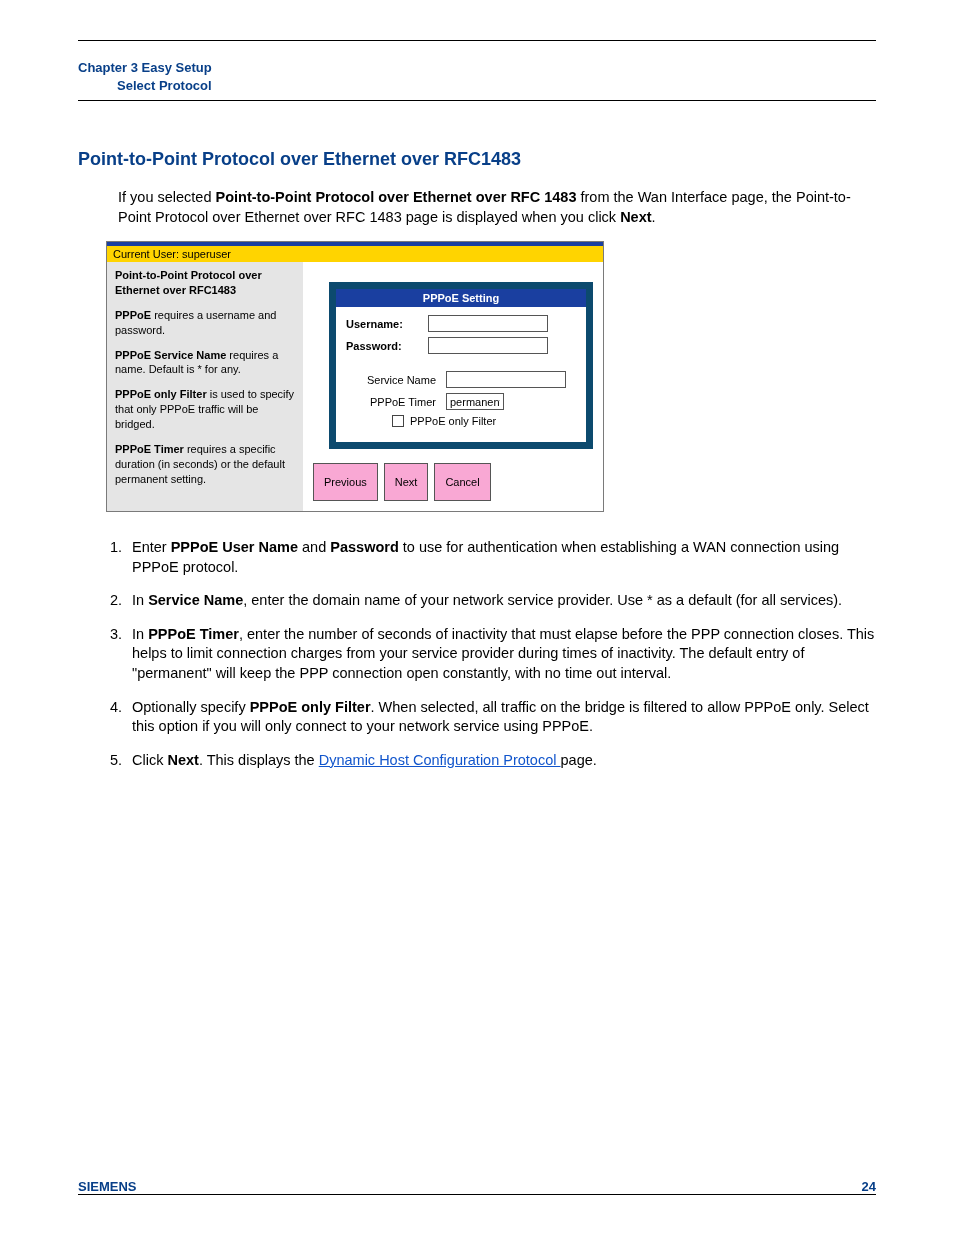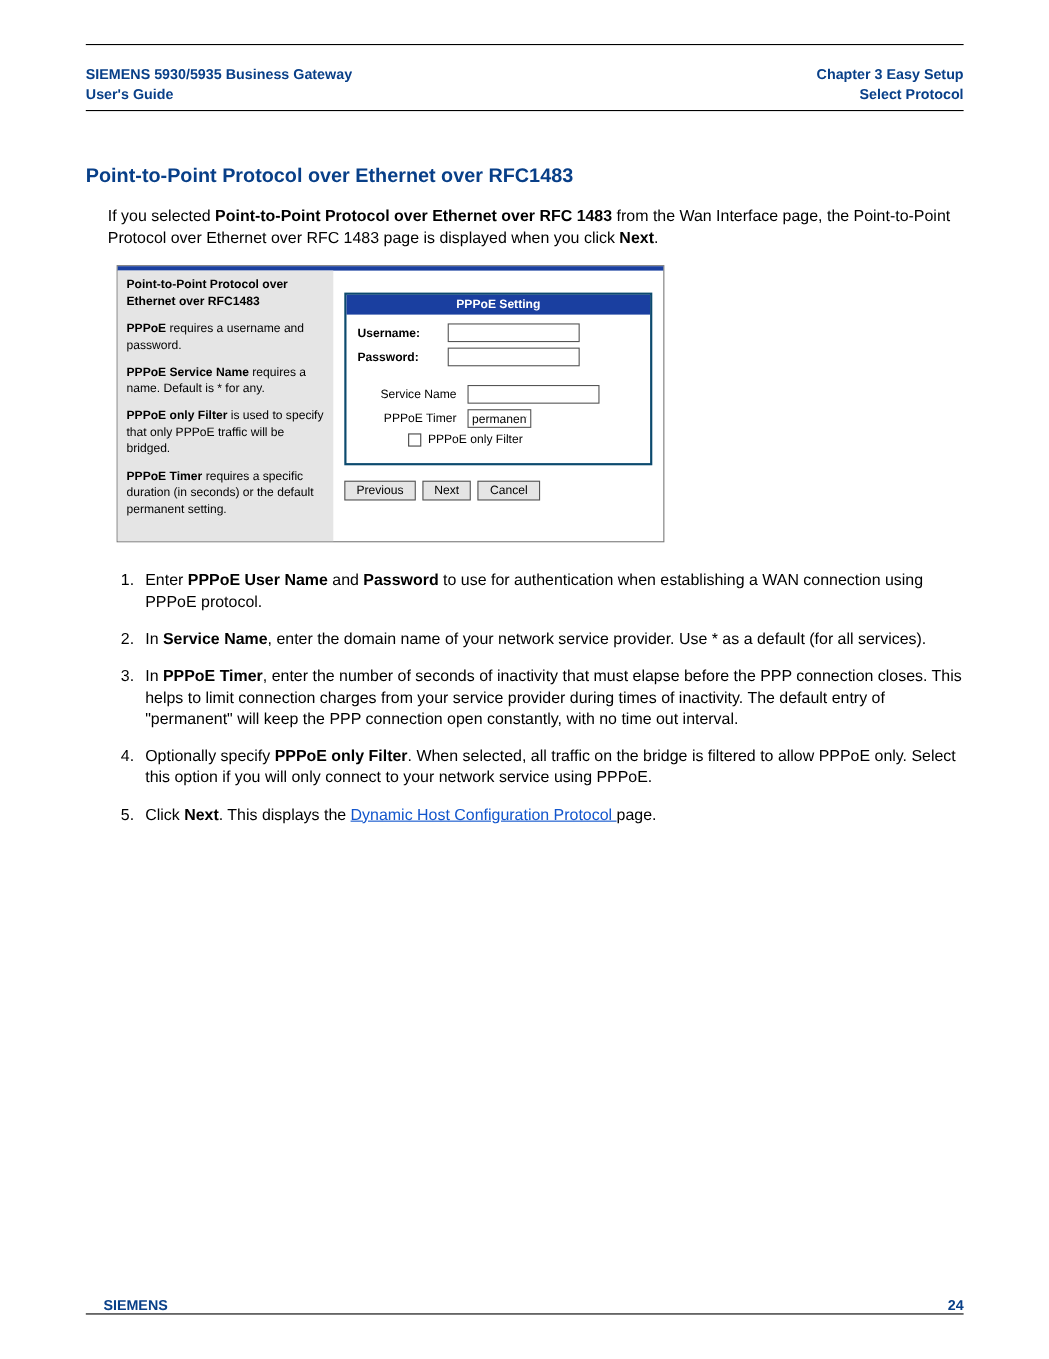--- a/index.html
+++ b/index.html
@@ -29,36 +29,36 @@
     font-size: 13px;
     font-weight: bold;
     color: #083f88;
     line-height: 1.35;
     padding-bottom: 6px;
     border-bottom: 1px solid #000;
   }
   .hdr .right { text-align: right; }
   .ftr {
     position: absolute;
-    bottom: 0; left: 16px; right: 0;
+    bottom: 0; left: 0; right: 0;
     display: flex;
     justify-content: space-between;
     font-size: 13px;
     font-weight: bold;
     color: #083f88;
     padding-top: 0;
   }
   .content { padding-top: 48px; }
   h1.section {
     color: #083f88;
     font-size: 18px;
     font-weight: bold;
     margin-bottom: 18px;
   }
-  .para { margin: 0 0 14px 20px; line-height: 1.35; }
+  .para { margin: 0 0 14px 40px; line-height: 1.35; }
   .bold { font-weight: bold; }
   ol.steps { margin-left: 48px; }
   ol.steps li { margin-bottom: 14px; line-height: 1.35; padding-left: 6px; }
   a.link { color: #1155cc; }
 
   
   .mock {
     width: 498px;
     margin: 8px 0 26px 28px;
     font-family: Tahoma, Arial, sans-serif;
@@ -81,21 +81,22 @@
     font-size: 11px;
     line-height: 1.35;
   }
   .mock .side .title { font-weight: bold; margin-bottom: 10px; }
   .mock .side p { margin-bottom: 10px; }
   .mock .main {
     flex: 1;
     padding: 20px 10px 10px 10px;
   }
   .mock .panel {
-    border: 2px solid #0c4a6e;
+    border: 7px solid #0c4a6e;
+    margin-left: 16px;
   }
   .mock .panelhd {
     background: #1a3fa0;
     color: #fff;
     font-weight: bold;
     text-align: center;
     font-size: 11px;
     padding: 3px 0;
   }
   .mock .panelbody { padding: 8px 10px 10px 10px; }
@@ -108,51 +109,48 @@
     height: 17px;
     width: 120px;
     font-size: 11px;
     padding: 0 3px;
   }
   .mock .inp.small { width: 58px; }
   .mock .chk { width: 12px; height: 12px; border:1px solid #444; margin-right:6px; display:inline-block; vertical-align:middle; background:#fff; }
   .mock .btnrow { margin-top: 14px; display:flex; gap:6px; }
   .mock .btn {
     border: 1px solid #555;
-    background: #e5e5e5;
-    font-size: 11px;
-    padding: 2px 10px;
+    background: #f9a8d4;
+    font-size: 11px;
+    padding: 12px 10px;
     font-family: Tahoma, Arial, sans-serif;
     cursor: pointer;
   }
 </style>
 </head>
 <body>
 
 <div class="page">
   <div class="hdr">
-    <div class="left">
-      <div>SIEMENS 5930/5935 Business Gateway</div>
-      <div>User's Guide</div>
-    </div>
     <div class="right">
       <div>Chapter 3  Easy Setup</div>
       <div>Select Protocol</div>
     </div>
   </div>
 
   <div class="content">
     <h1 class="section">Point-to-Point Protocol over Ethernet over RFC1483</h1>
 
     <p class="para">
       <span>If you selected </span><span class="bold">Point-to-Point Protocol over Ethernet over RFC 1483</span><span> from the Wan Interface page, the Point-to-Point Protocol over Ethernet over RFC 1483 page is displayed when you click </span><span class="bold">Next</span><span>.</span>
     </p>
 
     <div class="mock">
       <div class="bluebar"></div>
+      <div class="userbar">Current User: superuser</div>
       <div class="body2">
         <div class="side">
           <div class="title">Point-to-Point Protocol over Ethernet over RFC1483</div>
           <p><span class="bold">PPPoE</span><span> requires a username and password.</span></p>
           <p><span class="bold">PPPoE Service Name</span><span> requires a name. Default is * for any.</span></p>
           <p><span class="bold">PPPoE only Filter</span><span> is used to specify that only PPPoE traffic will be bridged.</span></p>
           <p><span class="bold">PPPoE Timer</span><span> requires a specific duration (in seconds) or the default permanent setting.</span></p>
         </div>
         <div class="main">
           <div class="panel">

